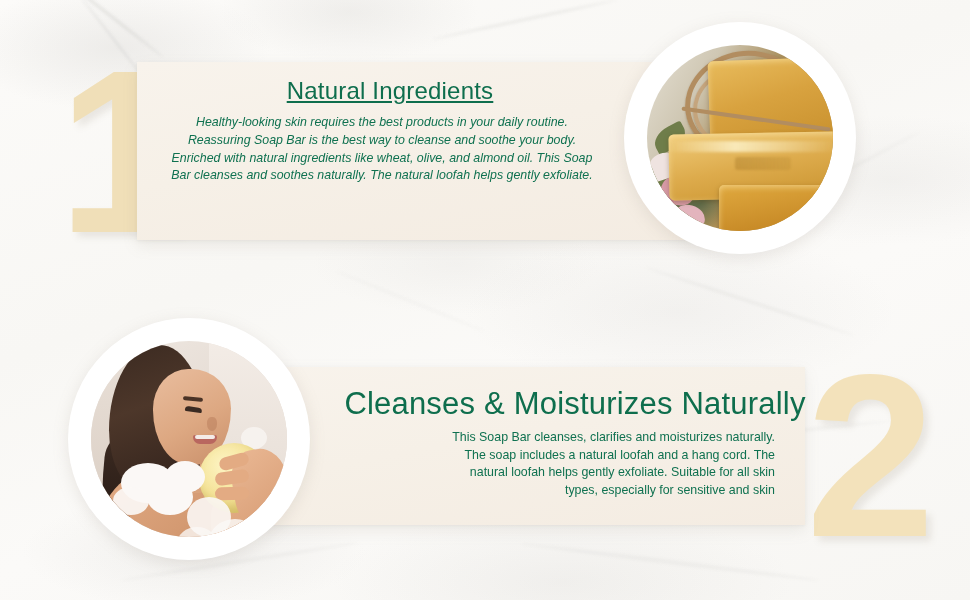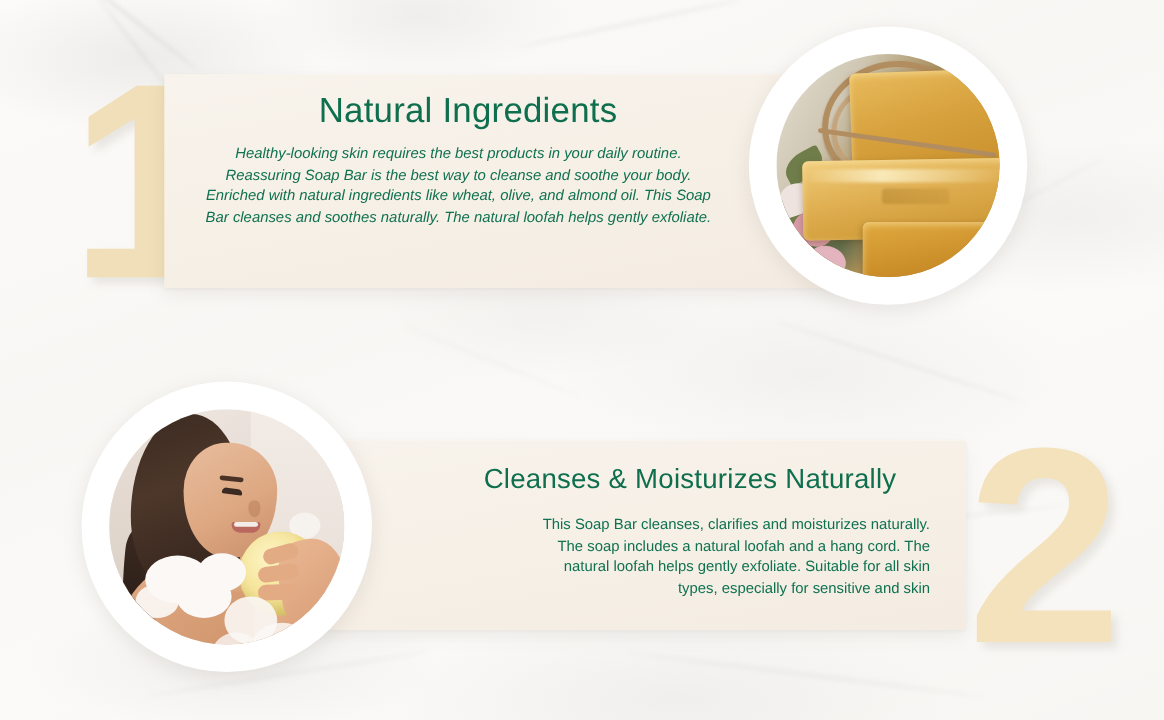--- a/index.html
+++ b/index.html
@@ -108,27 +108,27 @@
   .card-title {
     color: #0e6e4d;
     font-size: 30px;
     font-weight: 400;
     letter-spacing: 0.2px;
     text-align: center;
     margin: 0 0 10px 0;
     line-height: 1.1;
     white-space: nowrap;
   }
-  #card-1 .card-title { font-size: 29px; margin-left: 16px; }
+  #card-1 .card-title { font-size: 24px; margin-left: 16px; text-decoration: underline; }
   #card-2 .card-title {
     position: absolute;
     top: 20px;
     left: 110px;
     width: 480px;
-    font-size: 23px;
+    font-size: 31px;
     text-align: center;
     margin: 0;
   }
   .card-body {
     color: #0f7150;
     font-size: 12.4px;
     line-height: 1.42;
     text-align: center;
     margin: 0;
   }

